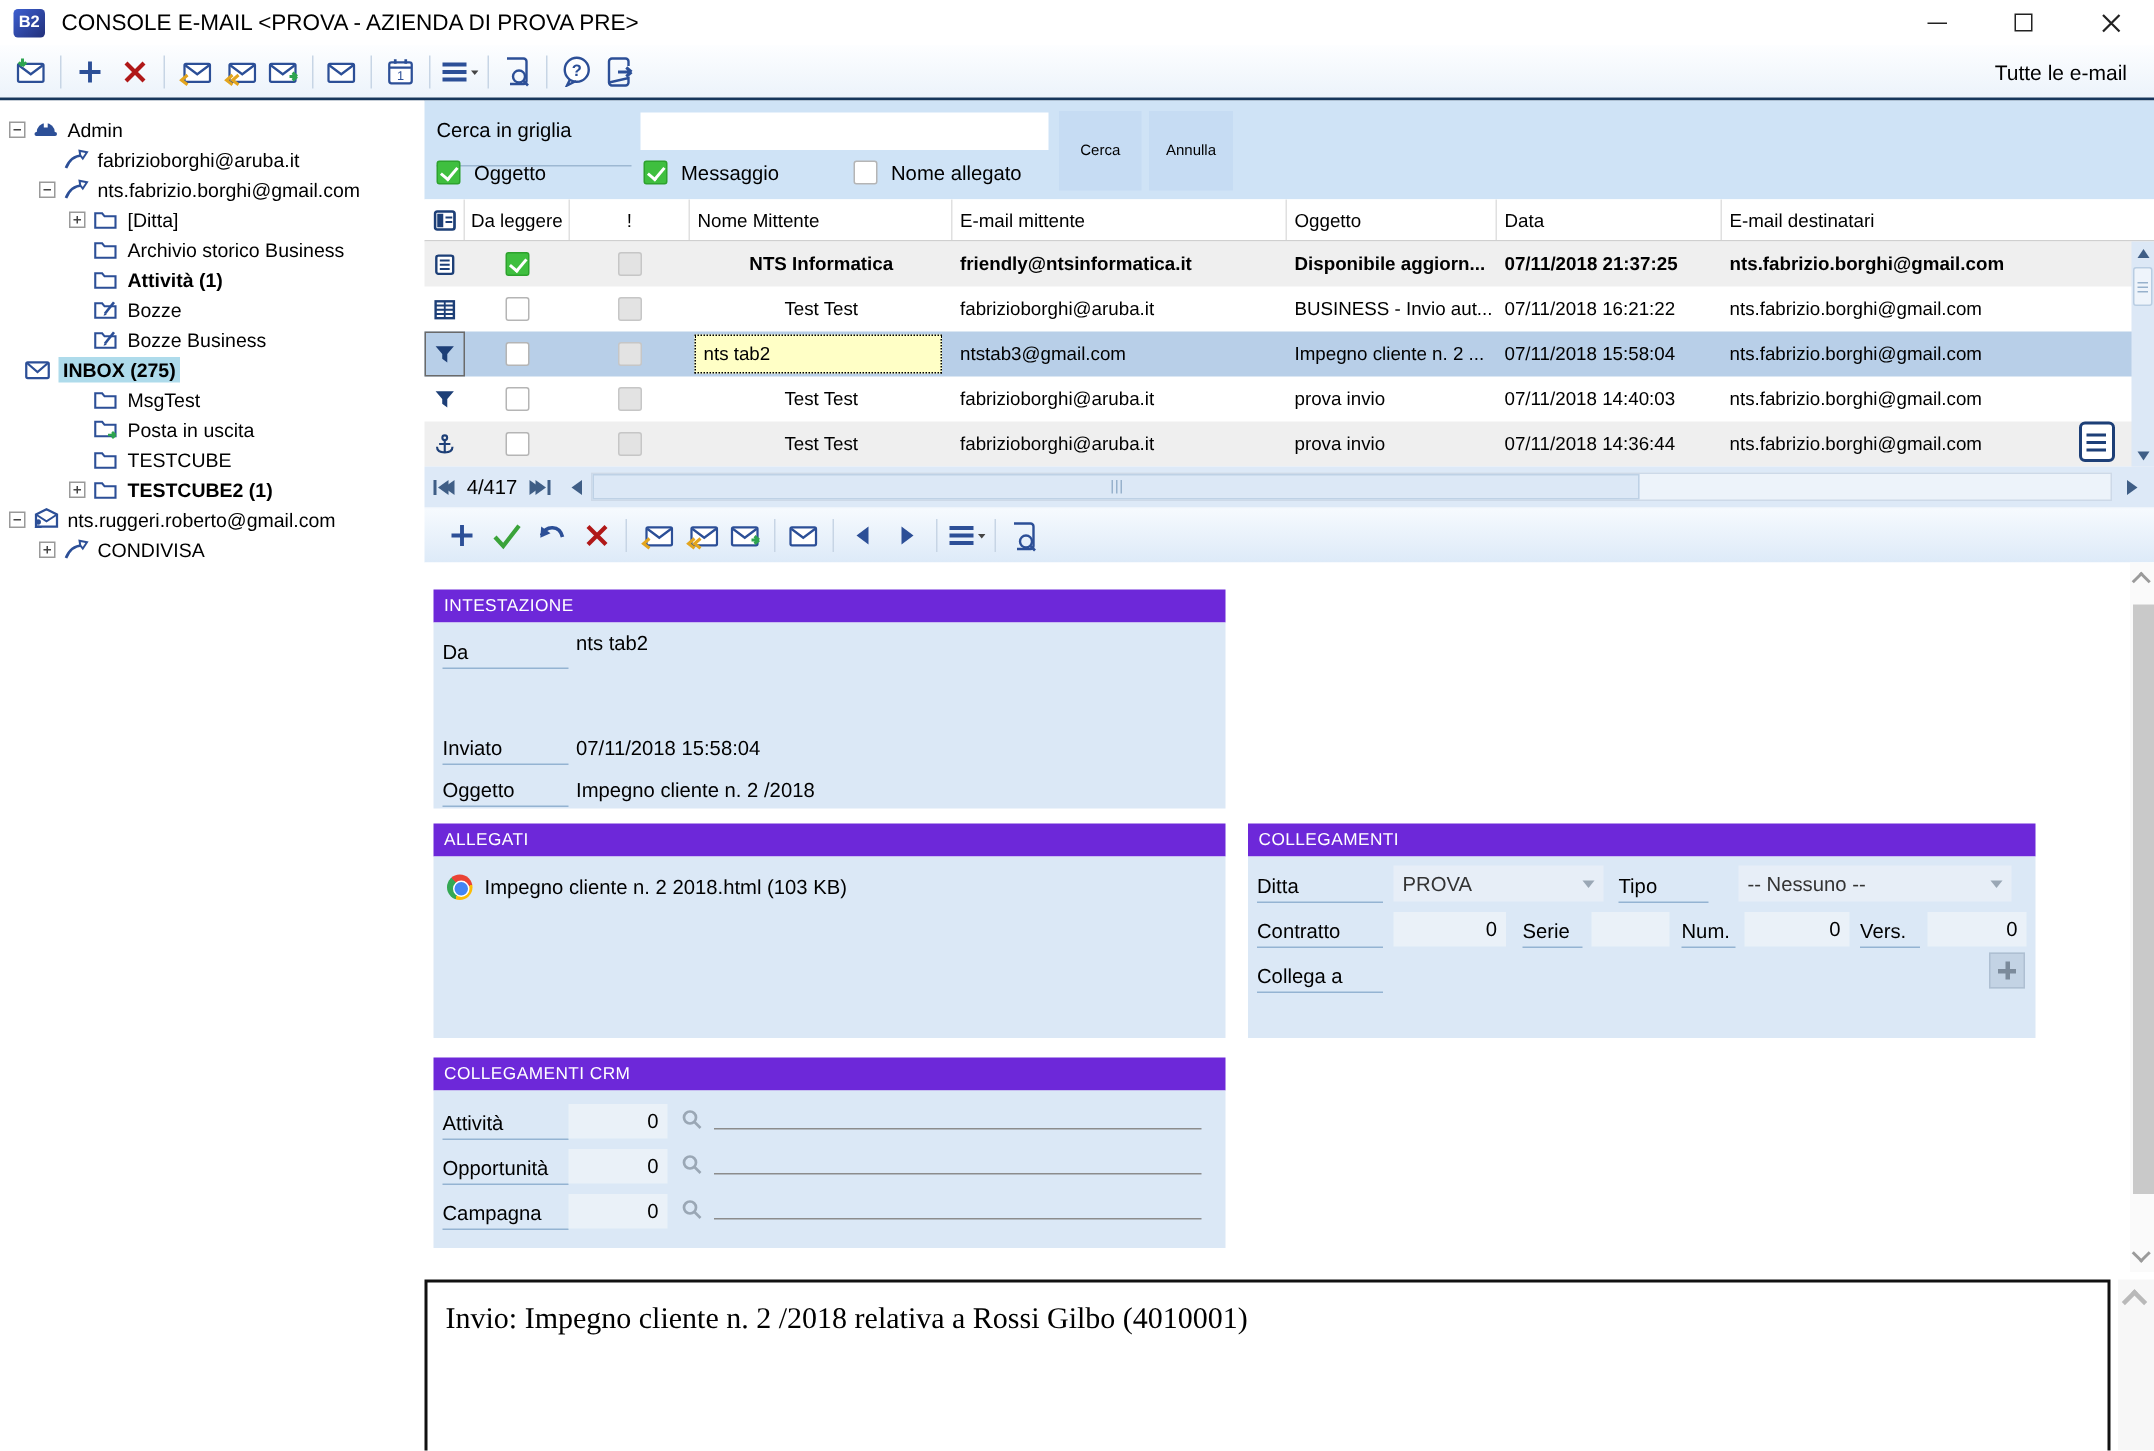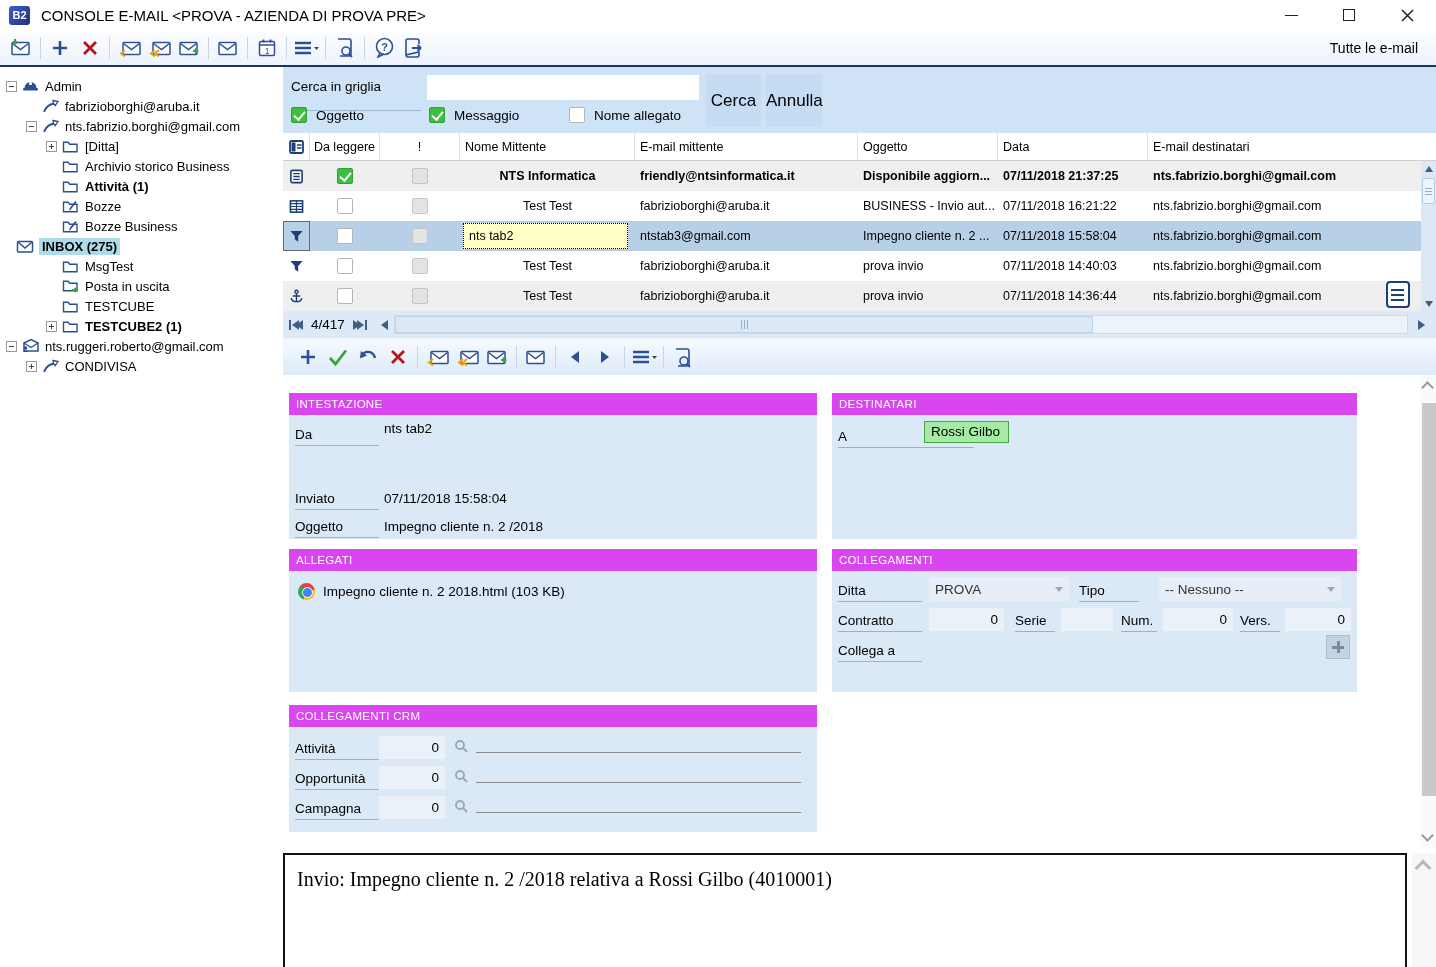--- a/index.html
+++ b/index.html
@@ -41,21 +41,21 @@
   .exp-sp{width:15px;flex:none}
   .ticon{width:19px;height:16px;flex:none;margin-right:5px;display:flex;align-items:center;justify-content:center}
   .tlabel{font-size:13px}
   .trow.bold .tlabel{font-weight:bold}
   .trow.sel .tlabel{background:#aedbeb;padding:1px 3px}
 
   
   .search-band{height:66px;background:#cfe3f6;position:relative;flex:none}
   .sb-label{position:absolute;left:8px;top:12px;width:130px;font-size:13.5px;border-bottom:1px solid #9db8d2;padding-bottom:16px}
   .sb-input{position:absolute;left:144px;top:8px;width:272px;height:25px;border:none;background:#fff;font:inherit;padding:0 5px}
-  .sb-btn{position:absolute;top:7px;height:53px;background:#c6dcf3;border:none;font:inherit;font-size:17px;cursor:default}
+  .sb-btn{position:absolute;top:7px;height:53px;background:#c6dcf3;border:none;font:inherit;font-size:10px;cursor:default}
   .sb-cerca{left:423px;width:55px}
   .sb-annulla{left:483px;width:56px}
   .cbrow{position:absolute;top:40px;left:8px;display:flex;align-items:center}
   .cb{width:16px;height:16px;border:1px solid #b5b5b5;background:#fff;border-radius:2px;position:relative;flex:none}
   .cb.on{background:#3fbf3f;border-color:#2da22d}
   .cb.on::after{content:"";position:absolute;left:4px;top:1px;width:5px;height:9px;border:solid #fff;border-width:0 2px 2px 0;transform:rotate(40deg)}
   .cb.dim{background:#e3e3e3;border-color:#c6c6c6}
   .cblabel{margin-left:9px;font-size:13.5px}
 
   
@@ -99,21 +99,21 @@
   .bar-r{width:2px;height:10px;background:#3f5e86;margin-left:1px}
   .htrack{position:absolute;left:111px;right:28px;top:4px;bottom:4px;background:#edf3fa;border:1px solid #cdd9e8}
   .hthumb{position:absolute;left:0;top:0;bottom:0;width:69%;background:#dce8f6;border:1px solid #bed1e5;
     display:flex;align-items:center;justify-content:center;gap:2px}
   .hthumb i{height:9px;border-left:1px solid #97b1cc}
   .pright{position:absolute;right:6px;top:4px}
 
   
   .detail{flex:1;position:relative;background:#fff;min-height:0}
   .panel{position:absolute;display:flex;flex-direction:column;}
-  .phead{height:22px;background:#d946ef;color:#fff;font-size:11.5px;display:flex;align-items:center;padding-left:7px;letter-spacing:.3px}
+  .phead{height:22px;background:#6d28d9;color:#fff;font-size:11.5px;display:flex;align-items:center;padding-left:7px;letter-spacing:.3px}
   .pbody{flex:1;background:#dbe8f6;position:relative;font-size:13.5px}
   .flabel{position:absolute;border-bottom:1px solid #94b3d2;padding-bottom:3px}
   .fvalue{position:absolute}
   .chip{position:absolute;background:#a4eba4;border:1px solid #49a349;padding:2px 8px 3px 6px;font-size:13.5px}
   .selbox{position:absolute;height:24px;background:#e7eef7;display:flex;align-items:center;padding:0 6px;color:#333}
   .selbox .car{margin-left:auto;width:0;height:0;border-left:4px solid transparent;border-right:4px solid transparent;border-top:5px solid #9aa7b5}
   .numfield{position:absolute;height:23px;background:#eaf1f8;display:flex;align-items:center;justify-content:flex-end;padding-right:6px}
   .plusbtn{position:absolute;width:24px;height:24px;background:#c3d3e4;border:1px solid #aebfd2;display:flex;align-items:center;justify-content:center}
   .plusbtn::before{content:"";position:absolute;width:12px;border-top:3px solid #7c8b9b}
   .plusbtn::after{content:"";position:absolute;height:12px;border-left:3px solid #7c8b9b}
@@ -694,27 +694,20 @@
           <div class="pbody">
             <div class="flabel" style="left:6px;top:12px;width:84px">Da</div>
             <div class="fvalue" style="left:95px;top:6px">nts tab2</div>
             <div class="flabel" style="left:6px;top:76px;width:84px">Inviato</div>
             <div class="fvalue" style="left:95px;top:76px">07/11/2018 15:58:04</div>
             <div class="flabel" style="left:6px;top:104px;width:84px">Oggetto</div>
             <div class="fvalue" style="left:95px;top:104px">Impegno cliente n. 2 /2018</div>
           </div>
         </div>
 
-        <div class="panel" style="left:549px;top:18px;width:525px;height:146px">
-          <div class="phead">DESTINATARI</div>
-          <div class="pbody">
-            <div class="flabel" style="left:6px;top:14px;width:136px">A</div>
-            <div class="chip" style="left:92px;top:6px">Rossi Gilbo</div>
-          </div>
-        </div>
 
         <div class="panel" style="left:6px;top:174px;width:528px;height:143px">
           <div class="phead">ALLEGATI</div>
           <div class="pbody">
             <div style="position:absolute;left:9px;top:12px;display:flex;align-items:center;gap:8px">
               <span class="chrome"></span>
               <span>Impegno cliente n. 2  2018.html (103 KB)</span>
             </div>
           </div>
         </div>

